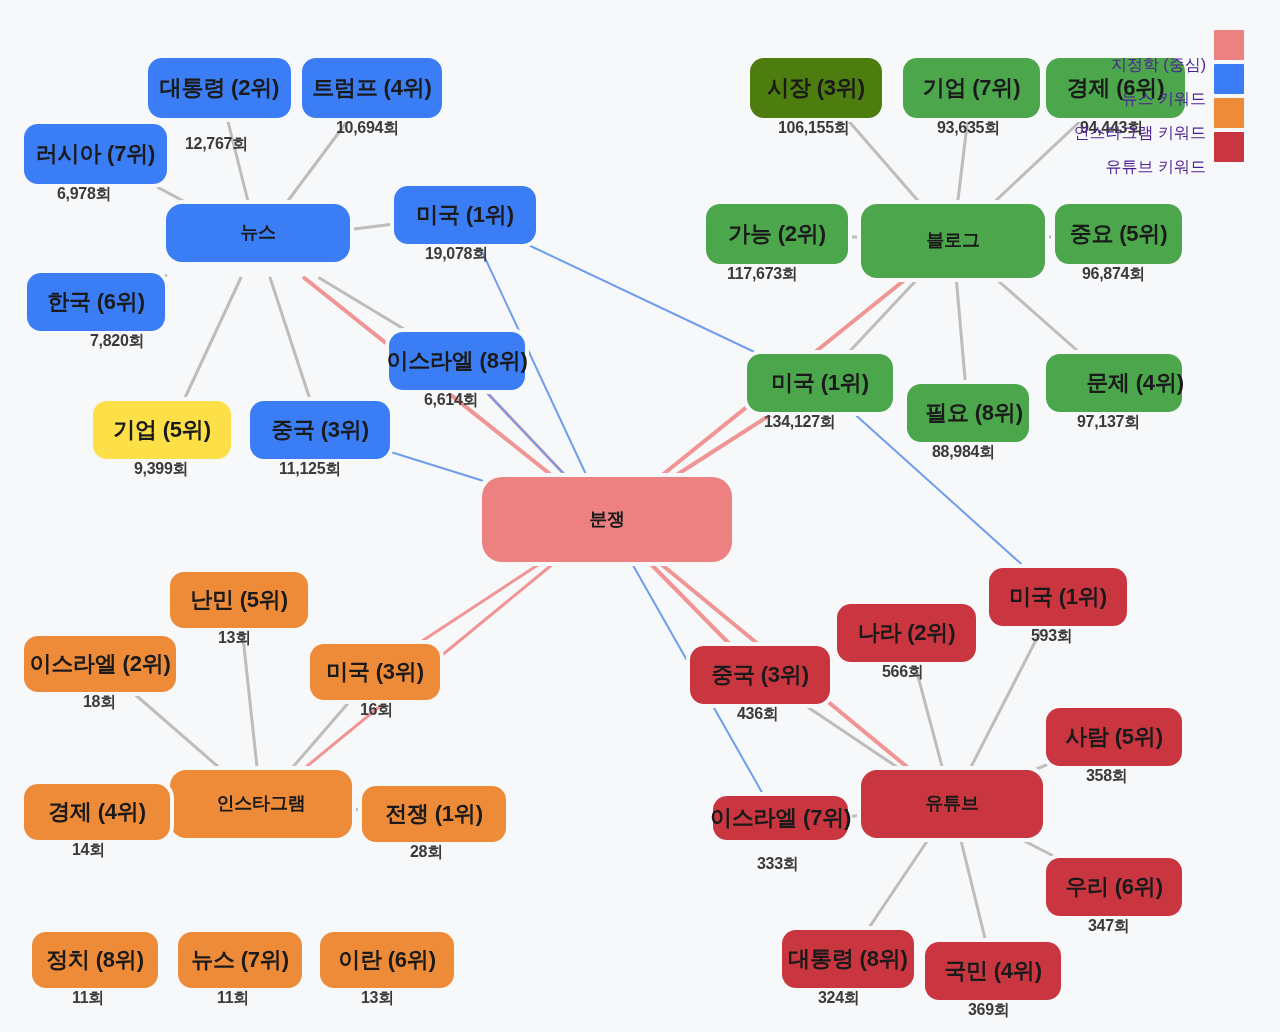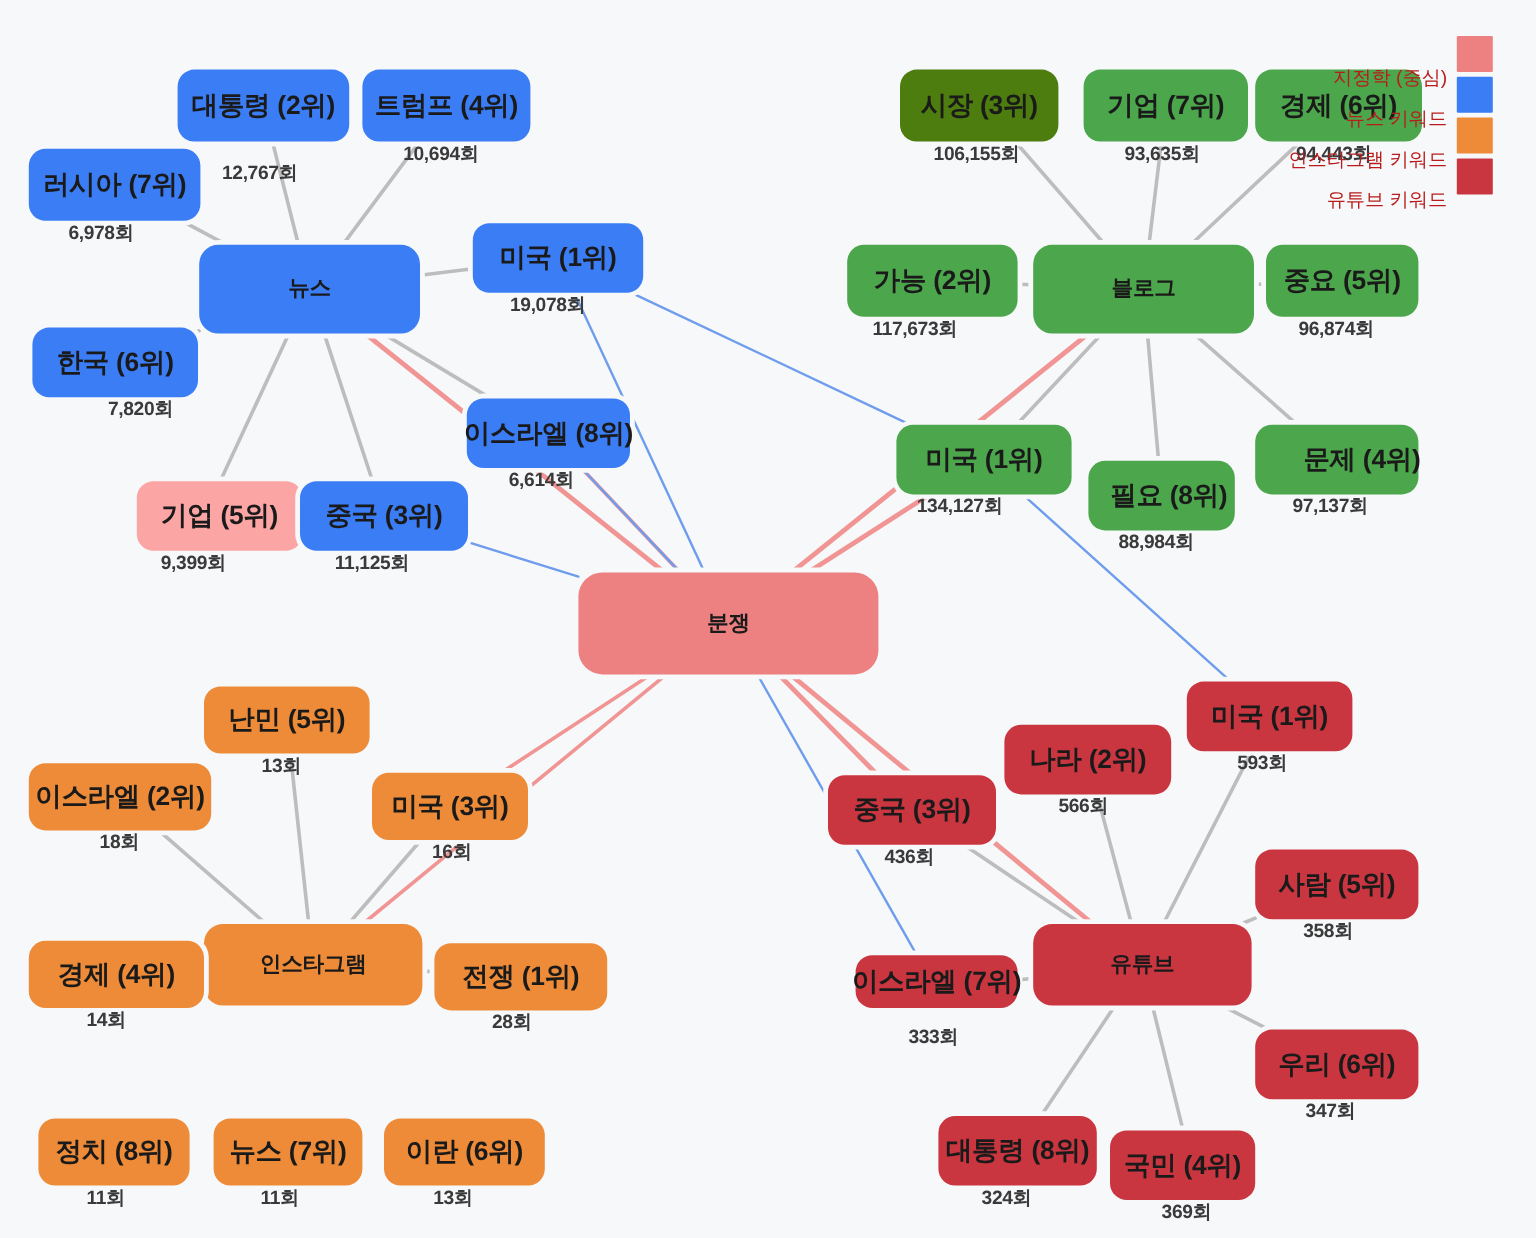--- a/index.html
+++ b/index.html
@@ -79,21 +79,21 @@
   }
   .legend-row {
     display: flex;
     align-items: center;
     justify-content: flex-end;
     height: 34px;
     gap: 8px;
   }
   .legend-label {
     font-size: 16px;
-    color: #b91c1c;
+    color: #4c1d95;
     font-weight: 400;
     white-space: nowrap;
     margin-top: 40px;
   }
   .legend-swatch {
     width: 30px;
     height: 30px;
     flex: 0 0 30px;
     border-radius: 1px;
   }
@@ -146,21 +146,21 @@
       <line x1="566.7791798107255" y1="477" x2="484.4447949526814" y2="390" stroke="#6f9ded" stroke-width="2" stroke-linecap="round"></line>
       <line x1="526.2797619047619" y1="244" x2="758.7202380952381" y2="354" stroke="#6f9ded" stroke-width="2" stroke-linecap="round"></line>
       <line x1="852.2523364485982" y1="412" x2="1025.747663551402" y2="568" stroke="#6f9ded" stroke-width="2" stroke-linecap="round"></line>
       <line x1="631.1366612111293" y1="562" x2="764.0302782324059" y2="796" stroke="#6f9ded" stroke-width="2" stroke-linecap="round"></line>
     </svg>
 
   <div id="nodes-layer">
       <div class="node center-node" style="left: 482px; top: 477px; width: 250px; height: 85px; background: rgb(237, 128, 128);">
         <span class="node-label">분쟁</span>
       </div>
-      <div class="node hub" style="left: 166px; top: 204px; width: 184px; height: 74px; background: rgb(59, 125, 245);">
+      <div class="node hub" style="left: 166px; top: 204px; width: 184px; height: 58px; background: rgb(59, 125, 245);">
         <span class="node-label">뉴스</span>
       </div>
       <div class="node hub" style="left: 861px; top: 204px; width: 184px; height: 74px; background: rgb(76, 166, 76);">
         <span class="node-label">블로그</span>
       </div>
       <div class="node hub" style="left: 170px; top: 770px; width: 182px; height: 68px; background: rgb(238, 139, 56);">
         <span class="node-label">인스타그램</span>
       </div>
       <div class="node hub" style="left: 861px; top: 770px; width: 182px; height: 68px; background: rgb(201, 54, 64);">
         <span class="node-label">유튜브</span>
@@ -182,21 +182,21 @@
       </div>
       <div class="node-count" style="left: 425px; top: 244px;">19,078회</div>
       <div class="node leaf" style="left: 27px; top: 273px; width: 138px; height: 58px; background: rgb(59, 125, 245);">
         <span class="node-label">한국 (6위)</span>
       </div>
       <div class="node-count" style="left: 59px; top: 331px; margin-left: 31px;">7,820회</div>
       <div class="node leaf" style="left: 389px; top: 332px; width: 136px; height: 58px; background: rgb(59, 125, 245);">
         <span class="node-label">이스라엘 (8위)</span>
       </div>
       <div class="node-count" style="left: 424px; top: 390px;">6,614회</div>
-      <div class="node leaf" style="left: 114px; top: 401px; width: 138px; height: 58px; background: #fca5a5;">
+      <div class="node leaf" style="left: 93px; top: 401px; width: 138px; height: 58px; background: #fde047;">
         <span class="node-label">기업 (5위)</span>
       </div>
       <div class="node-count" style="left: 134px; top: 459px;">9,399회</div>
       <div class="node leaf" style="left: 250px; top: 401px; width: 140px; height: 58px; background: rgb(59, 125, 245);">
         <span class="node-label">중국 (3위)</span>
       </div>
       <div class="node-count" style="left: 279px; top: 459px;">11,125회</div>
       <div class="node leaf" style="left: 750px; top: 58px; width: 132px; height: 60px; background: #4d7c0f;">
         <span class="node-label">시장 (3위)</span>
       </div>
@@ -282,21 +282,21 @@
       </div>
       <div class="node-count" style="left: 757px; top: 854px;">333회</div>
       <div class="node leaf" style="left: 1046px; top: 858px; width: 136px; height: 58px; background: rgb(201, 54, 64);">
         <span class="node-label">우리 (6위)</span>
       </div>
       <div class="node-count" style="left: 1088px; top: 916px;">347회</div>
       <div class="node leaf" style="left: 782px; top: 930px; width: 132px; height: 58px; background: rgb(201, 54, 64);">
         <span class="node-label">대통령 (8위)</span>
       </div>
       <div class="node-count" style="left: 818px; top: 988px;">324회</div>
-      <div class="node leaf" style="left: 925px; top: 942px; width: 121px; height: 58px; background: rgb(201, 54, 64); justify-content: center;">
+      <div class="node leaf" style="left: 925px; top: 942px; width: 136px; height: 58px; background: rgb(201, 54, 64); justify-content: center;">
         <span class="node-label">국민 (4위)</span>
       </div>
       <div class="node-count" style="left: 968px; top: 1000px;">369회</div>
     </div>
 
   <div id="legend">
       <div class="legend-row">
         <span class="legend-label">지정학 (중심)</span>
         <span class="legend-swatch" style="background: rgb(237, 128, 128);"></span>
       </div>

